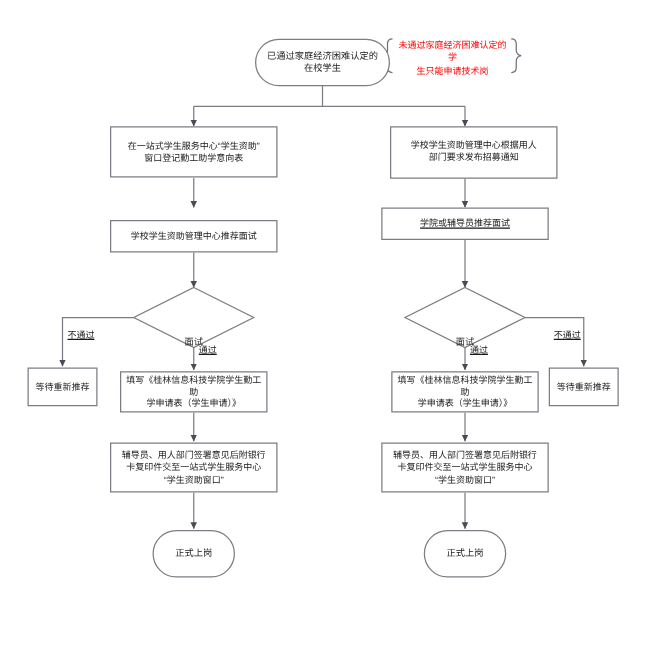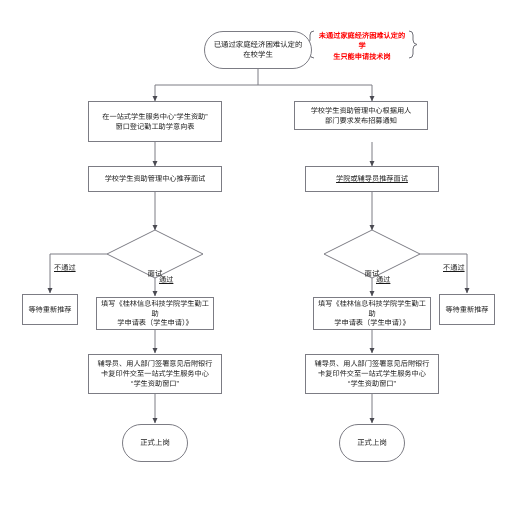--- a/index.html
+++ b/index.html
@@ -56,21 +56,21 @@
     font-size: 7.4px;
   }
   .decision .dlabel {
     position: relative;
     z-index: 3;
     margin-top: 40px;
   }
   .note {
     color: #ff0000;
     font-size: 7.2px;
-    font-weight: bold;
+    font-weight: normal;
     background: transparent;
     border: none;
     line-height: 1.4;
     text-align: center;
   }
   .edge-label {
     position: absolute;
     font-size: 7.2px;
     color: #1a1a1a;
     background: transparent;
@@ -129,42 +129,42 @@
 
   <div class="node terminal" style="left:204px; top:31px; width:108px; height:31px;">已通过家庭经济困难认定的
 在校学生</div>
 
   <div class="node note" style="left:316px; top:31px; width:92px; height:31px;">未通过家庭经济困难认定的学
 生只能申请技术岗</div>
 
   <div class="node process" style="left:88px; top:101px; width:134px; height:41px;">在一站式学生服务中心“学生资助”
 窗口登记勤工助学意向表</div>
 
-  <div class="node process" style="left:88px; top:166px; width:134px; height:26px;">学校学生资助管理中心推荐面试</div>
+  <div class="node process" style="left:88px; top:176px; width:134px; height:26px;">学校学生资助管理中心推荐面试</div>
 
   <div class="node decision" style="left:115px; top:245px; width:80px; height:18px;">
     <span class="dlabel">面试</span>
   </div>
 
   <div class="edge-label" style="left:54px; top:262px;">不通过</div>
 
   <div class="edge-label" style="left:159px; top:274px;">通过</div>
 
   <div class="node process" style="left:22px; top:294px; width:56px; height:31px;">等待重新推荐</div>
 
   <div class="node process" style="left:96px; top:297px; width:118px; height:33px;">填写《桂林信息科技学院学生勤工助
 学申请表（学生申请）》</div>
 
   <div class="node process" style="left:88px; top:354px; width:134px; height:40px;">辅导员、用人部门签署意见后附银行
 卡复印件交至一站式学生服务中心
 “学生资助窗口”</div>
 
   <div class="node terminal" style="left:122px; top:424px; width:66px; height:24px;">正式上岗</div>
 
-  <div class="node process" style="left:294px; top:101px; width:134px; height:29px;">学校学生资助管理中心根据用人
+  <div class="node process" style="left:312px; top:101px; width:134px; height:42px;font-family:Liberation Serif, serif;">学校学生资助管理中心根据用人
 部门要求发布招募通知</div>
 
   <div class="node process" style="left:305px; top:166px; width:134px; height:26px;text-decoration:underline;">学院或辅导员推荐面试</div>
 
   <div class="node decision" style="left:332px; top:245px; width:80px; height:18px;">
     <span class="dlabel">面试</span>
   </div>
 
   <div class="edge-label" style="left:376px; top:274px;">通过</div>
 

